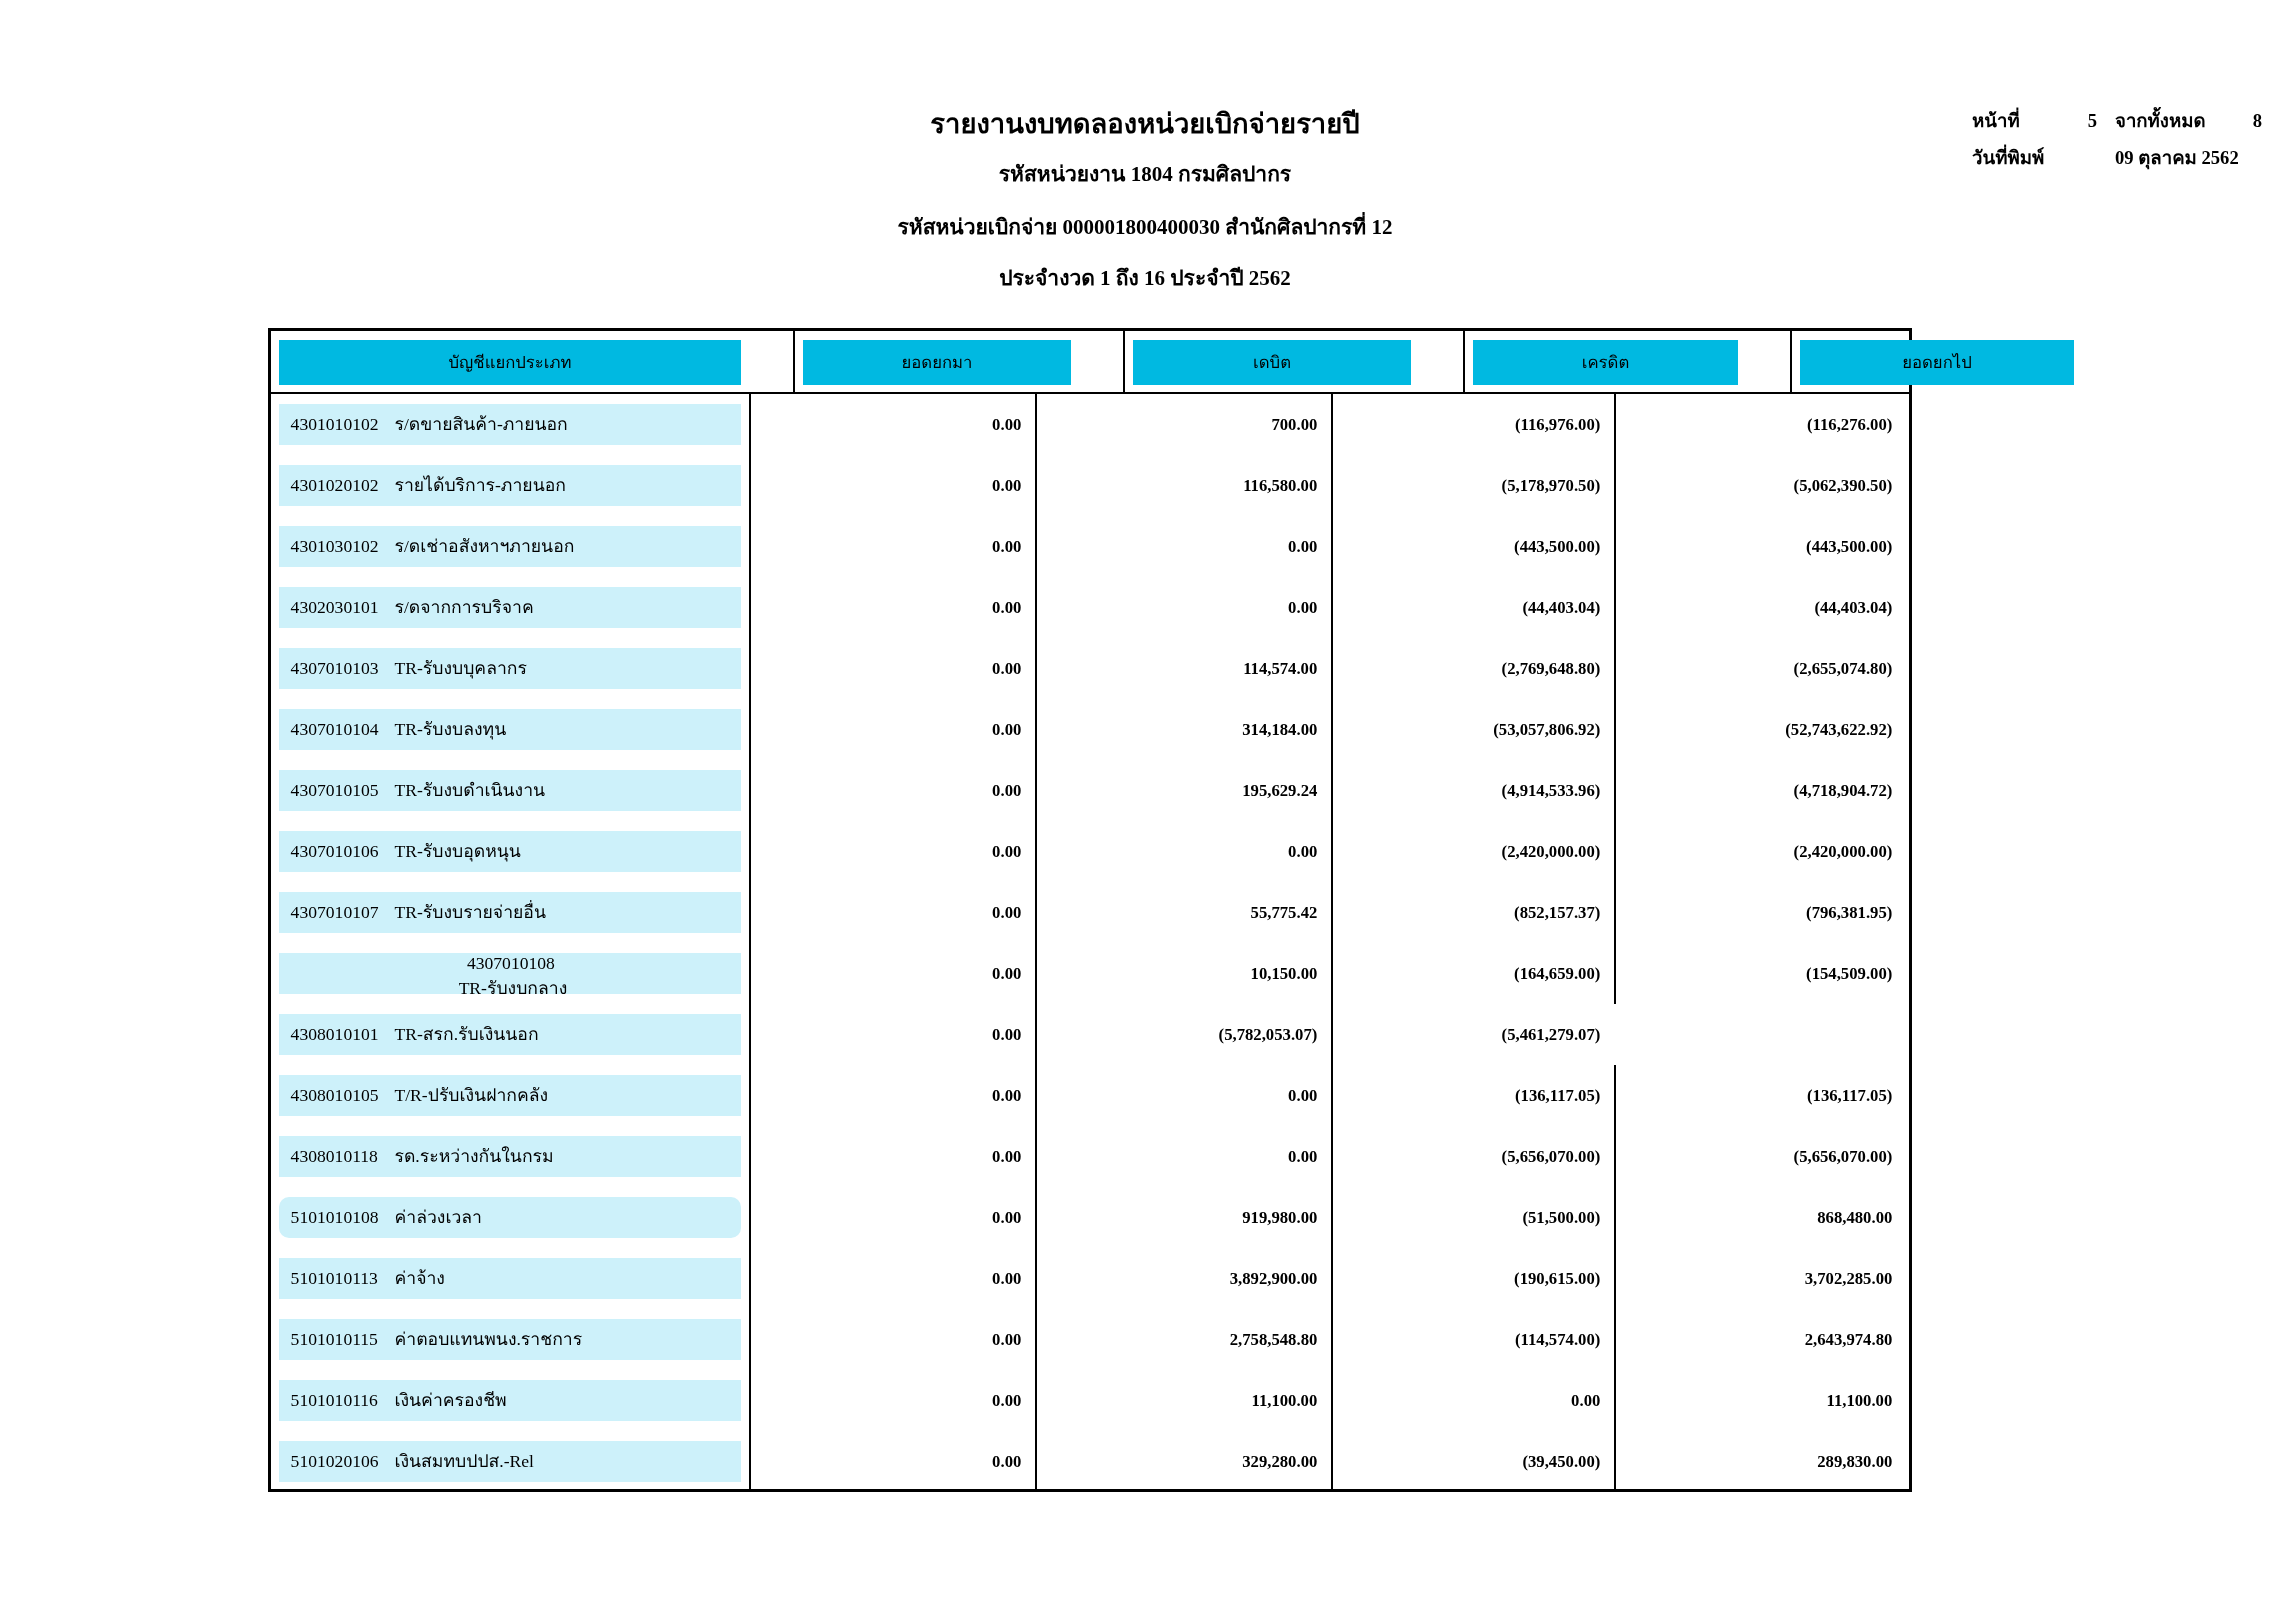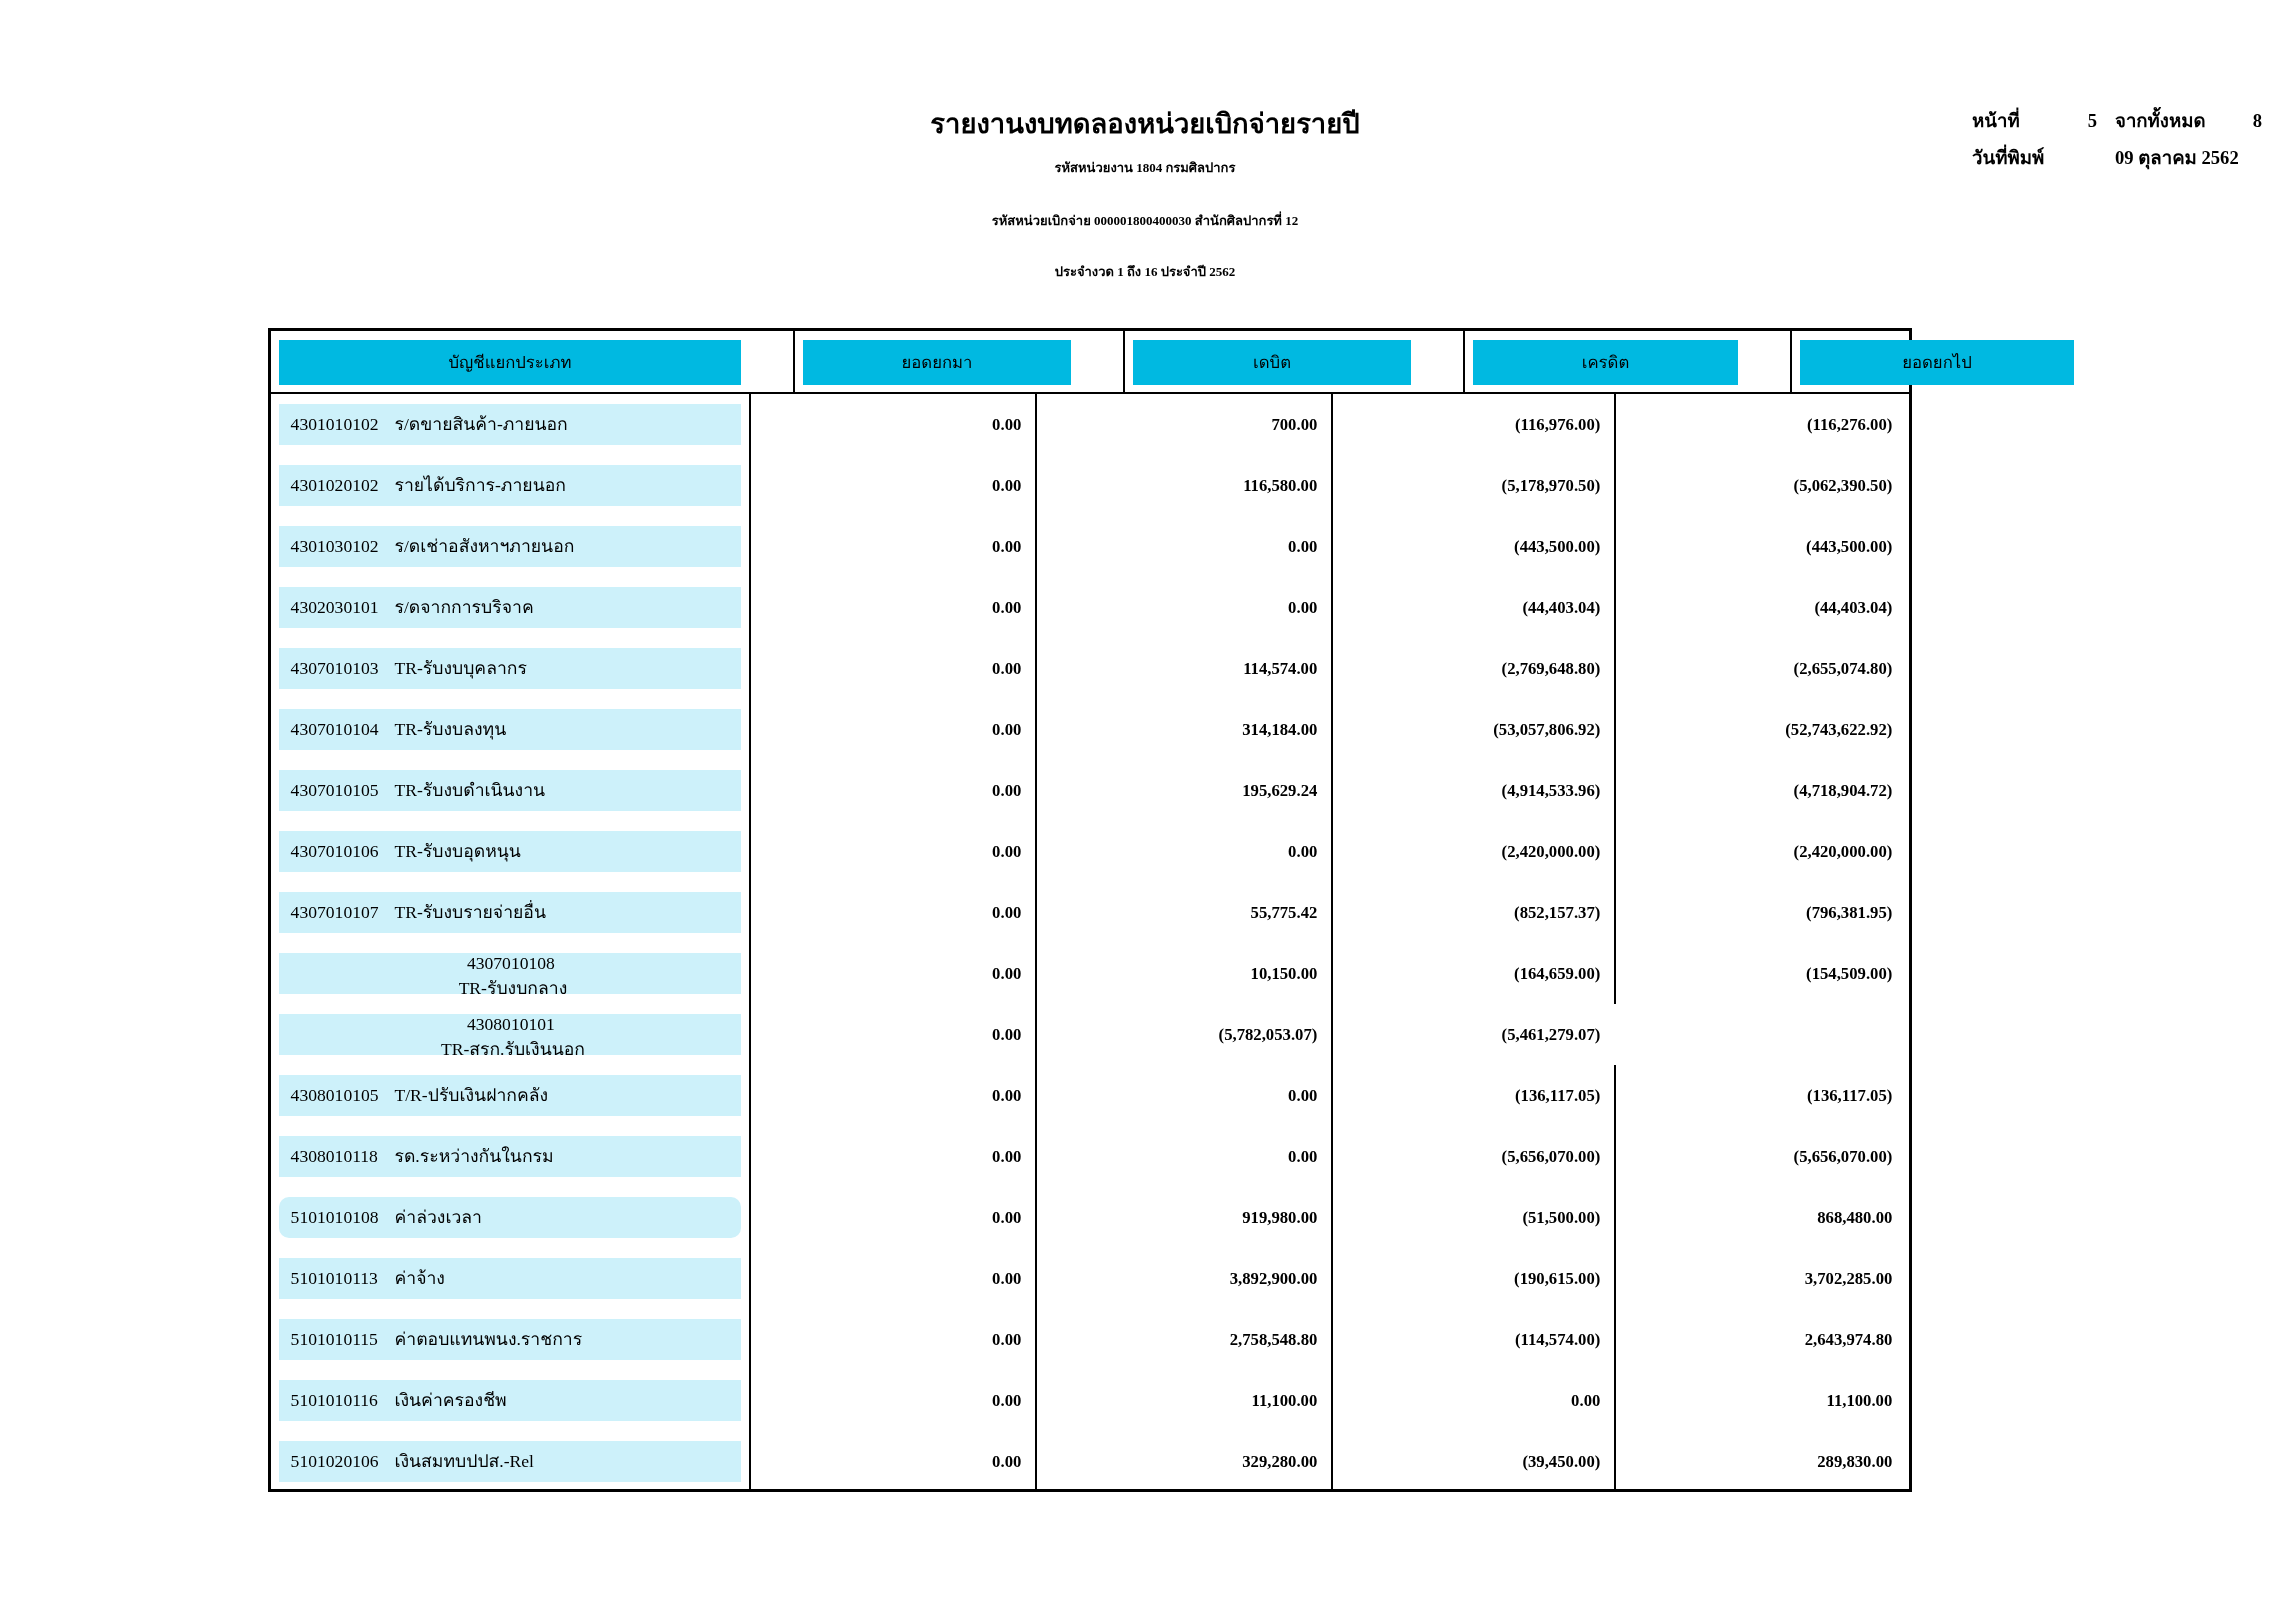--- a/index.html
+++ b/index.html
@@ -5,21 +5,21 @@
   * { margin:0; padding:0; box-sizing:border-box; }
   html,body { background:#ffffff; }
   .page {
     position:relative; width:2290px; height:1620px; background:#fff;
     font-family:"Liberation Serif","DejaVu Serif",serif; color:#000;
   }
   
   .title   { position:absolute; left:0; right:0; top:102px; text-align:center;
              font-size:27.4px; font-weight:bold; }
   .sub     { position:absolute; left:0; right:0; text-align:center;
-             font-size:13px; font-weight:bold; }
+             font-size:21px; font-weight:bold; }
   .sub1 { top:157px; } .sub2 { top:210px; } .sub3 { top:261px; }
 
   
   .pagemeta { position:absolute; left:1972px; top:106px; font-size:18.6px; font-weight:bold; }
   .pagemeta .row { display:flex; align-items:baseline; height:37px; }
   .pm-l1 { width:98px; } .pm-v1 { width:45px; text-align:center; }
   .pm-l2 { width:125px; } .pm-v2 { width:35px; text-align:center; }
   .pm-l3 { width:143px; }
 
   
@@ -214,21 +214,21 @@
         </div>
       </div>
       <div class="c num">0.00</div>
       <div class="c num">10,150.00</div>
       <div class="c num">(164,659.00)</div>
       <div class="c num">(154,509.00)</div>
     </div>
 
     <div class="brow">
       <div class="c">
-        <div class="aband" style="background: rgb(205, 241, 250); flex-direction: column;">
+        <div class="aband" style="background: rgb(205, 241, 250);">
           <span class="acode">4308010101</span>
           <span class="aname">TR-สรก.รับเงินนอก</span>
         </div>
       </div>
       <div class="c num">0.00</div>
       <div class="c num">(5,782,053.07)</div>
       <div class="c num">(5,461,279.07)</div>
     </div>
 
     <div class="brow">

